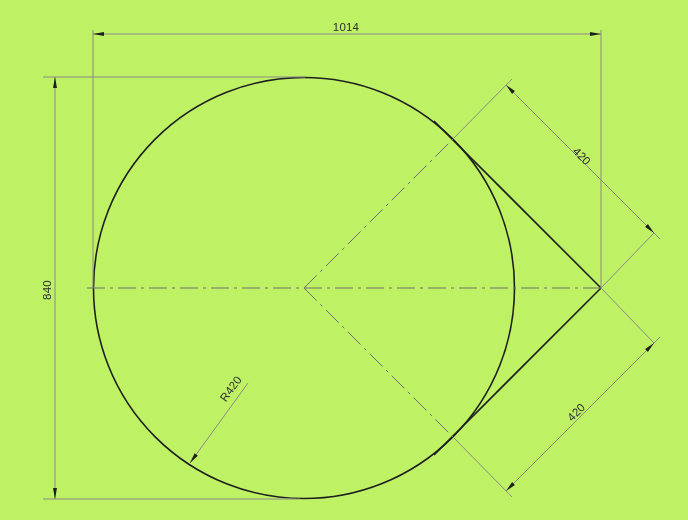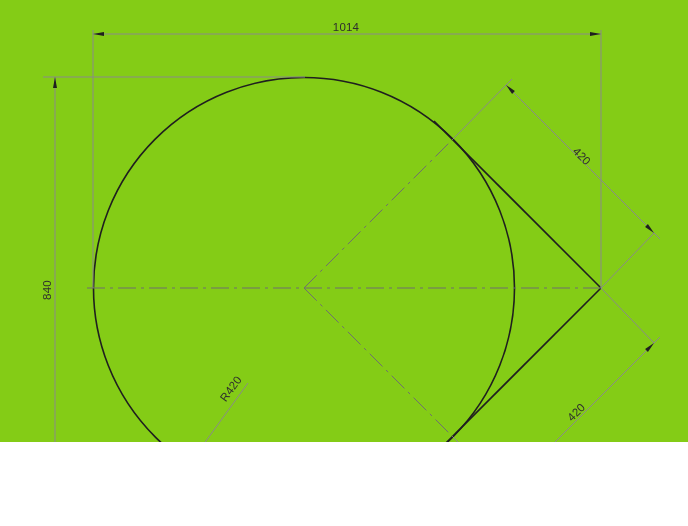--- a/index.html
+++ b/index.html
@@ -1,16 +1,16 @@
 <!DOCTYPE html>
 <html><head>
 <meta charset="utf-8">
 <style>
   html,body{margin:0;padding:0;background:#fff;}
-  .stage{position:relative;width:688px;height:442px;background:#84cc16;overflow:hidden;}
+  .stage{position:relative;width:688px;height:520px;background:#bef264;overflow:hidden;}
   svg{display:block;}
   .dimtext{font:11.5px "Liberation Sans", sans-serif;letter-spacing:0.2px;}
   .thin{stroke-width:1;fill:none;}
   .thick{stroke-width:1.6;fill:none;}
   .cl{stroke-width:1;fill:none;stroke-dasharray:18 5 3 5;}
 </style>
 </head>
 <body>
 
 <div class="stage">

